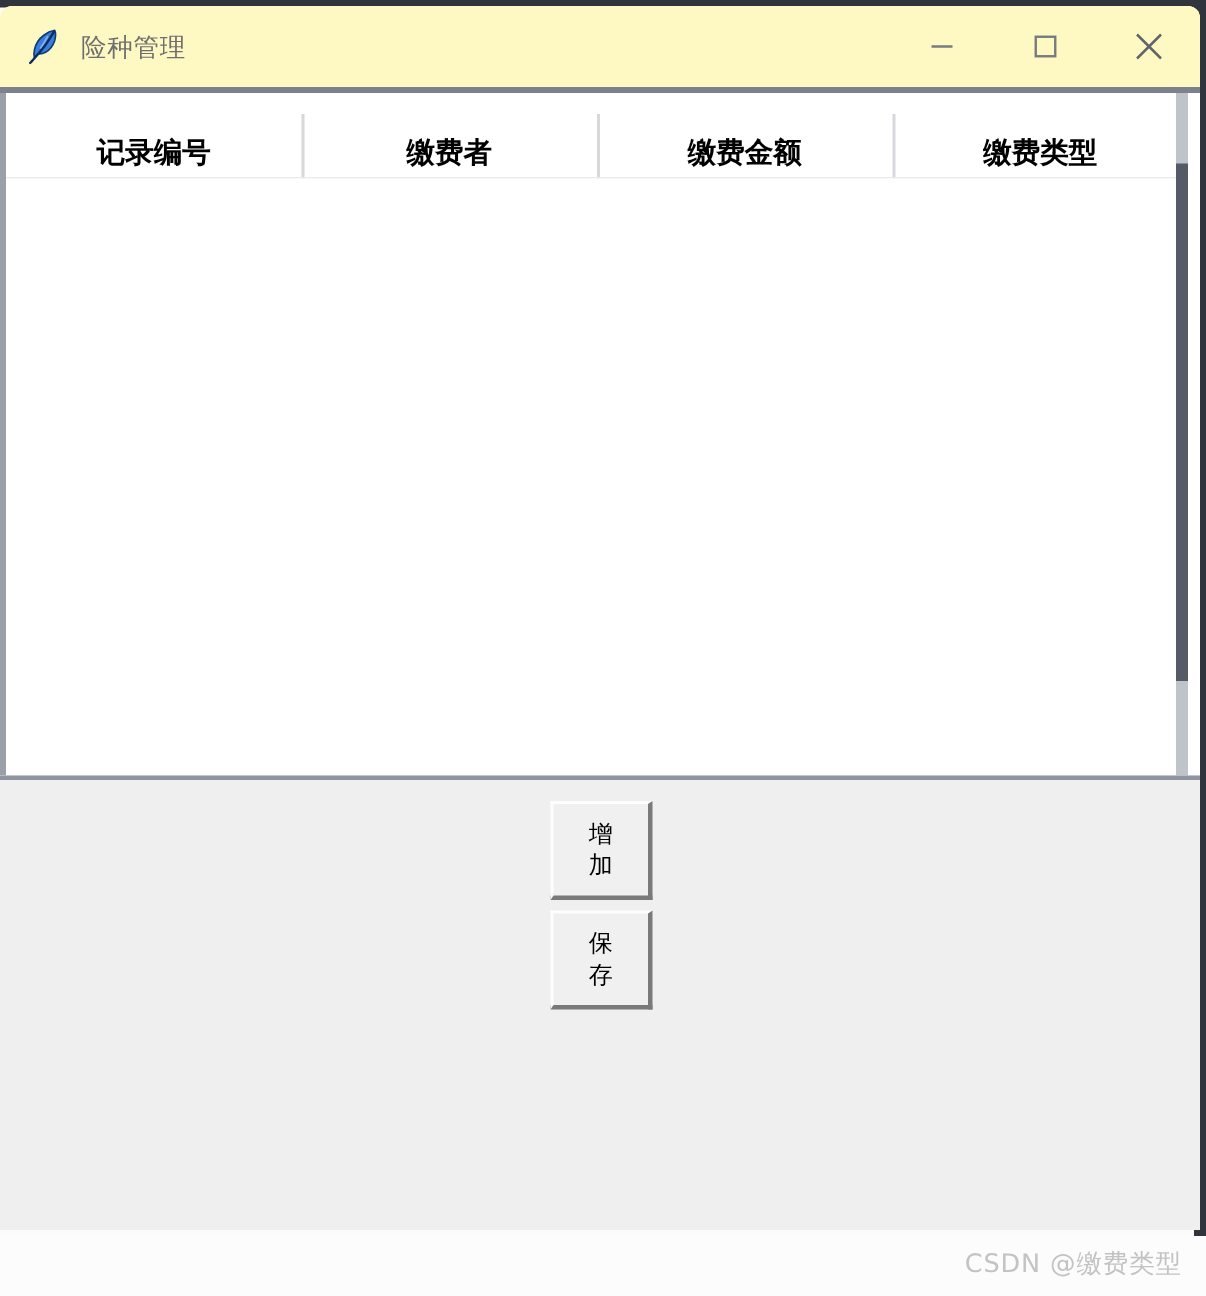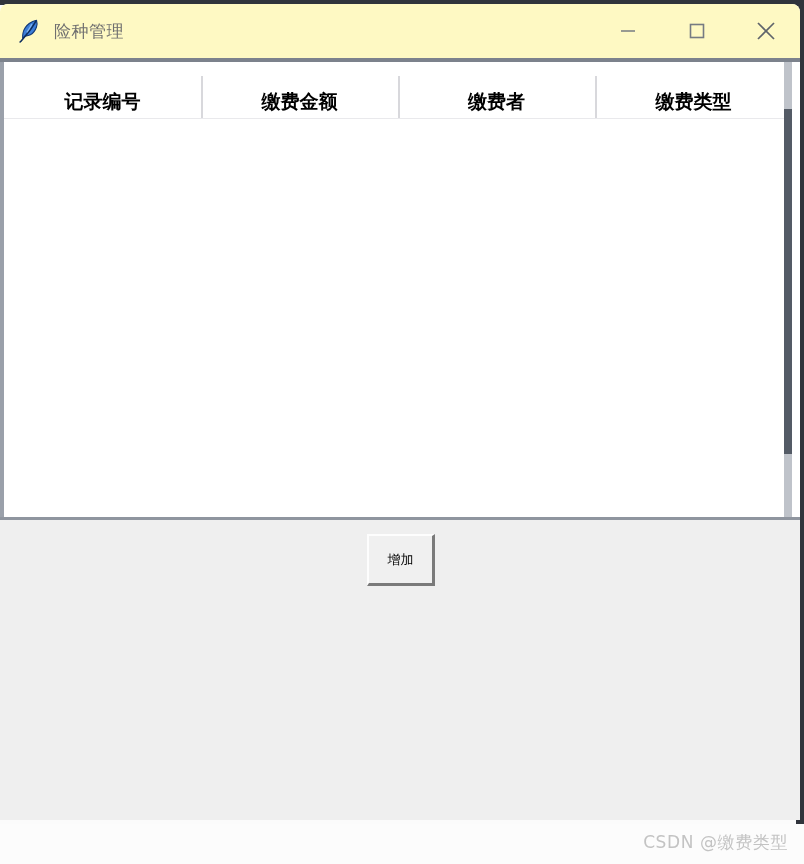--- a/index.html
+++ b/index.html
@@ -205,31 +205,31 @@
     box-sizing: border-box;
   }
   .button-column {
     position: absolute;
     left: 367px;
     top: 14px;
     width: 68px;
   }
   .tk-button {
     width: 68px;
-    height: 52px;
+    height: 66px;
     box-sizing: border-box;
     background: #f0f0f0;
     border-top: 2px solid #fdfdfd;
     border-left: 2px solid #fdfdfd;
     border-right: 3px solid #7a7a7a;
     border-bottom: 3px solid #7a7a7a;
     display: flex;
     align-items: center;
     justify-content: center;
-    font-size: 13px;
+    font-size: 16px;
     color: #000000;
     font-family: "DejaVu Sans", "Liberation Sans", sans-serif;
     padding: 16px;
     cursor: default;
     margin-bottom: 7px;
   }
 
   
   .watermark {
     position: absolute;
@@ -292,35 +292,36 @@
       </span>
     </div>
 
     <div class="titlebar-divider"></div>
 
     <div class="left-edge"></div>
 
     <div class="table-area">
       <div class="table-header">
         <div class="th">记录编号</div>
+        <div class="th">缴费者</div>
         <div class="th">缴费金额</div>
-        <div class="th">缴费者</div>
         <div class="th">缴费类型</div>
         <div class="header-underline"></div>
       </div>
       <div class="table-body"></div>
     </div>
 
     <div class="vscrollbar">
       <div class="vscroll-thumb"></div>
     </div>
 
     <div class="bottom-panel">
       <div class="button-column">
         <button class="tk-button">增加</button>
+        <button class="tk-button">保存</button>
       </div>
     </div>
 
   </div>
 
   <div class="bottom-strip"></div>
 
   <div class="watermark">CSDN @缴费类型</div>
 
 </div>

